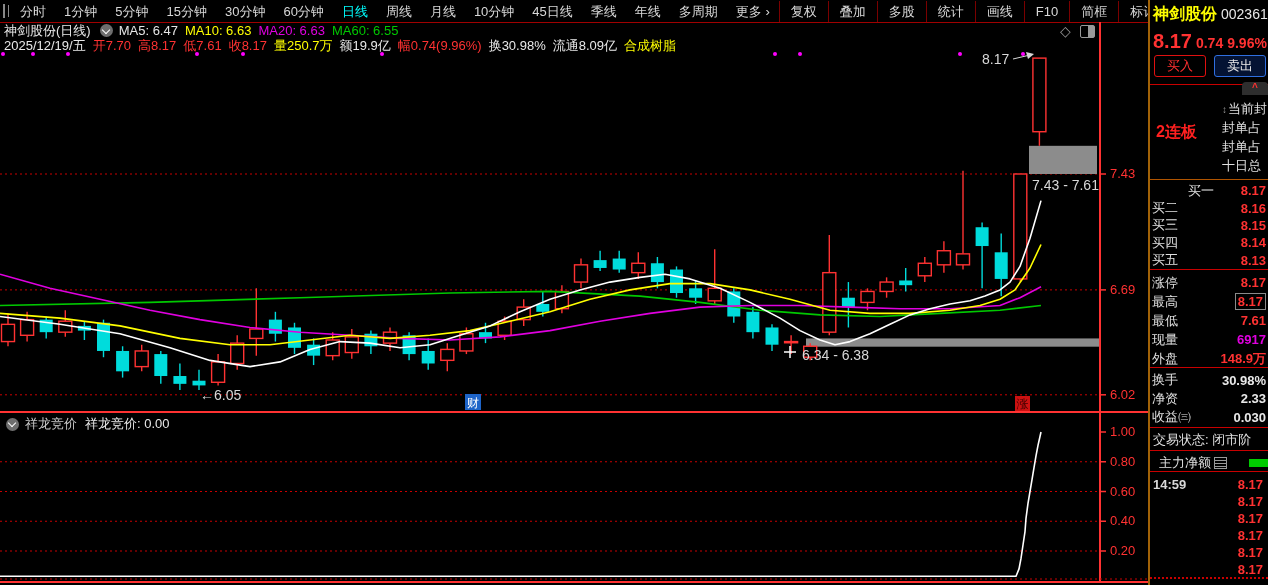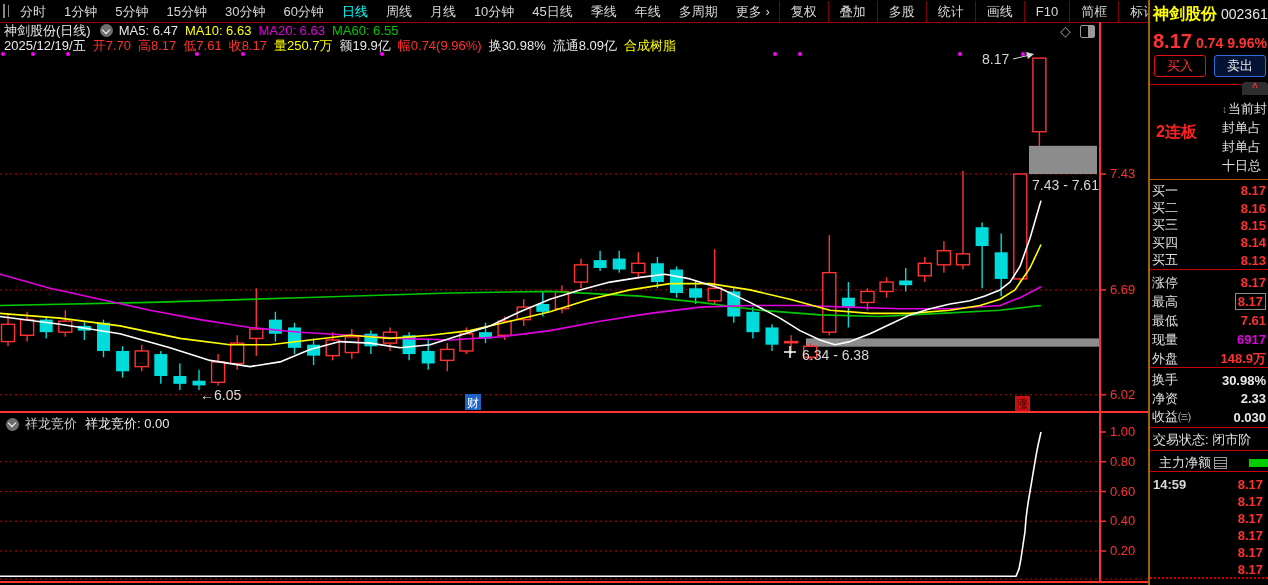--- a/index.html
+++ b/index.html
@@ -361,21 +361,21 @@
     <div id="p-tab" class="abs">^</div>
     <div id="p-streak" class="abs">2连板</div>
     <div id="p-info" class="abs">
         <div class="irow"><span class="pin">↕</span>当前封</div>
         <div class="irow">封单占</div>
         <div class="irow">封单占</div>
         <div class="irow">十日总</div>
       </div>
     <div class="sep osep abs" style="top:179px"></div>
     <div id="p-bids" class="abs rowlist" style="top:182px">
-        <div class="prow" style="height: 17.4px;">
+        <div class="prow" style="height: 17.4px; margin-left: 36px;">
           <span class="lb">买一</span>
           <span class="vl" style="color: rgb(255, 50, 50);">8.17</span>
         </div>
         <div class="prow" style="height: 17.4px;">
           <span class="lb">买二</span>
           <span class="vl" style="color: rgb(255, 50, 50);">8.16</span>
         </div>
         <div class="prow" style="height: 17.4px;">
           <span class="lb">买三</span>
           <span class="vl" style="color: rgb(255, 50, 50);">8.15</span>

